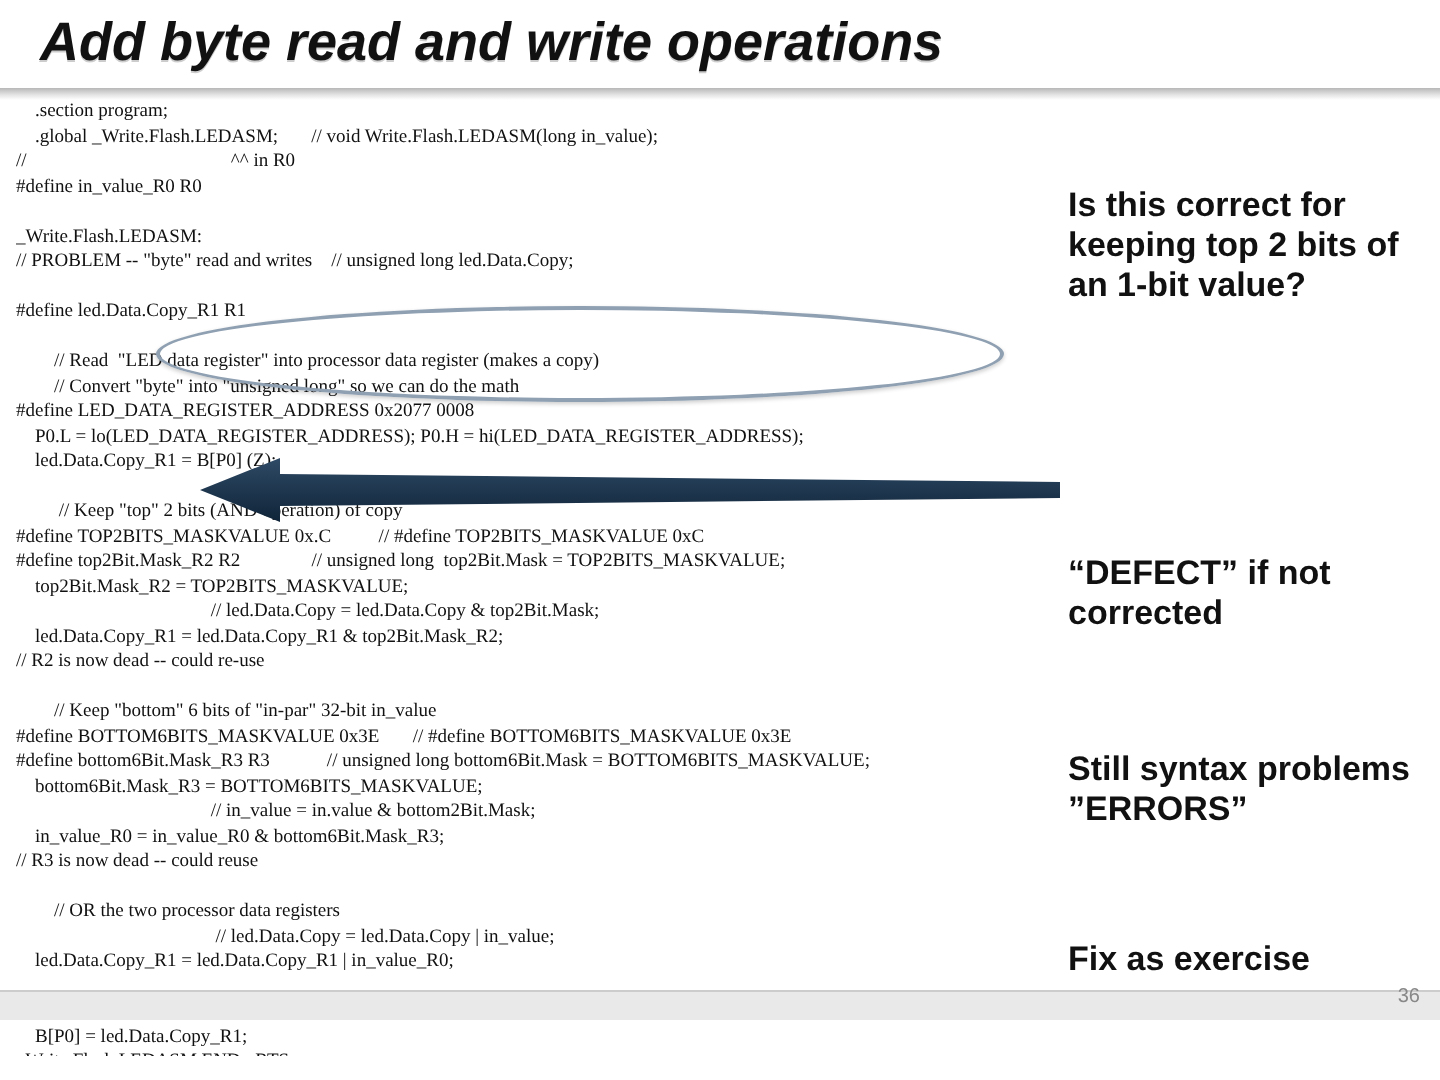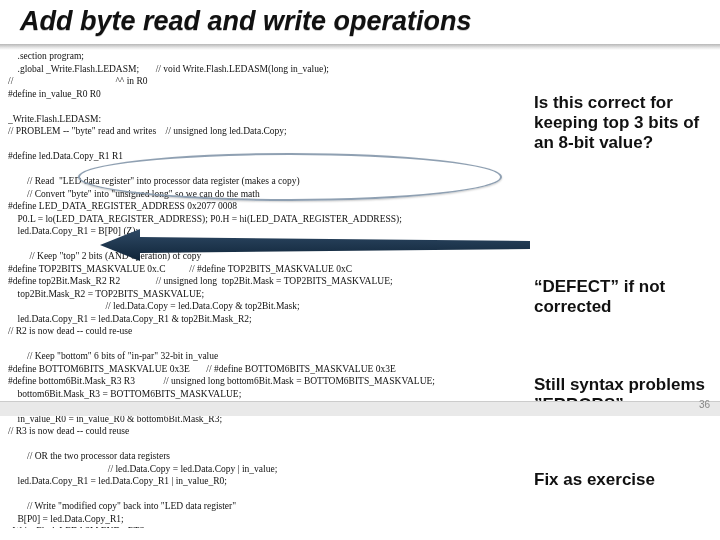--- a/index.html
+++ b/index.html
@@ -7,21 +7,21 @@
     padding: 0;
     width: 720px;
     height: 540px;
     font-family: Arial, Helvetica, sans-serif;
     background: #fff;
     overflow: hidden;
     position: relative;
   }
   .slide {
     width: 720px;
-    height: 416px;
+    height: 510px;
     position: relative;
     box-sizing: border-box;
   }
   .title {
     font-size: 27px;
     font-weight: bold;
     font-style: italic;
     padding: 6px 0 4px 20px;
     color: #111;
     text-shadow: 0 1px 0 rgba(0,0,0,0.2);
@@ -168,21 +168,21 @@
     <defs>
       <linearGradient id="g" x1="0" y1="0" x2="0" y2="1">
         <stop offset="0%" stop-color="#2f4a66"></stop>
         <stop offset="100%" stop-color="#0f2438"></stop>
       </linearGradient>
     </defs>
     <polygon points="0,20 40,4 40,12 430,16 430,24 40,28 40,36" fill="url(#g)"></polygon>
   </svg>
 
   <div class="annotations">
-    <div class="anno a1">Is this correct for keeping top 3 bits of an 8-bit value?</div>
+    <div class="anno a1">Is this correct for keeping top 2 bits of an 1-bit value?</div>
     <div class="anno a2">“DEFECT” if not corrected</div>
     <div class="anno a3">Still syntax problems ”ERRORS”</div>
     <div class="anno a4">Fix as exercise</div>
   </div>
 
   <div class="footer-bar"></div>
   <div class="page-num">36</div>
 </div>
 
 </body></html>

